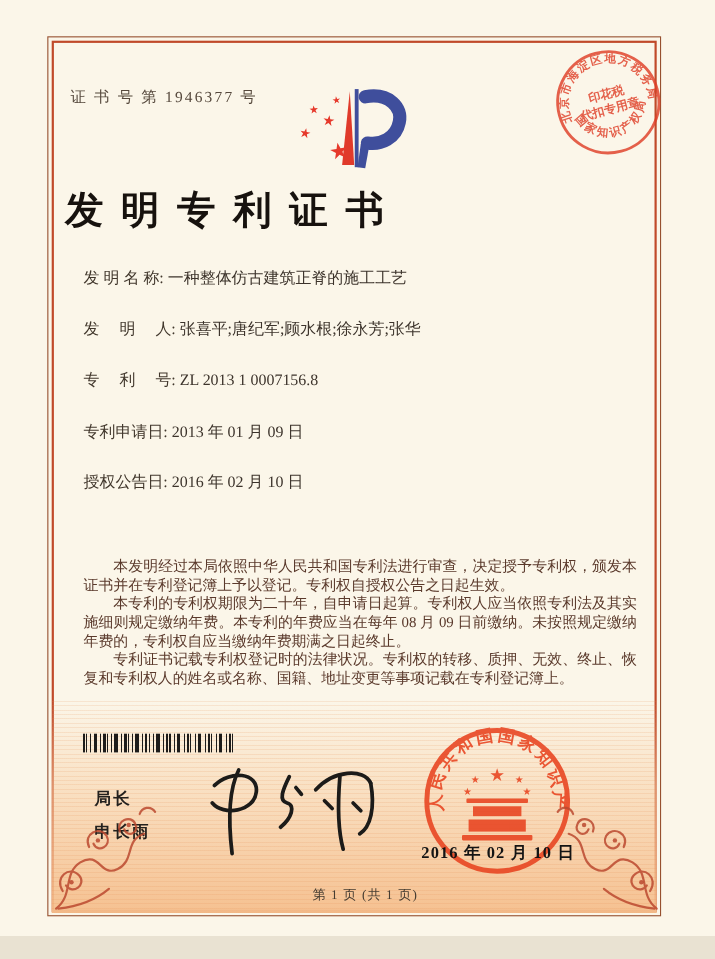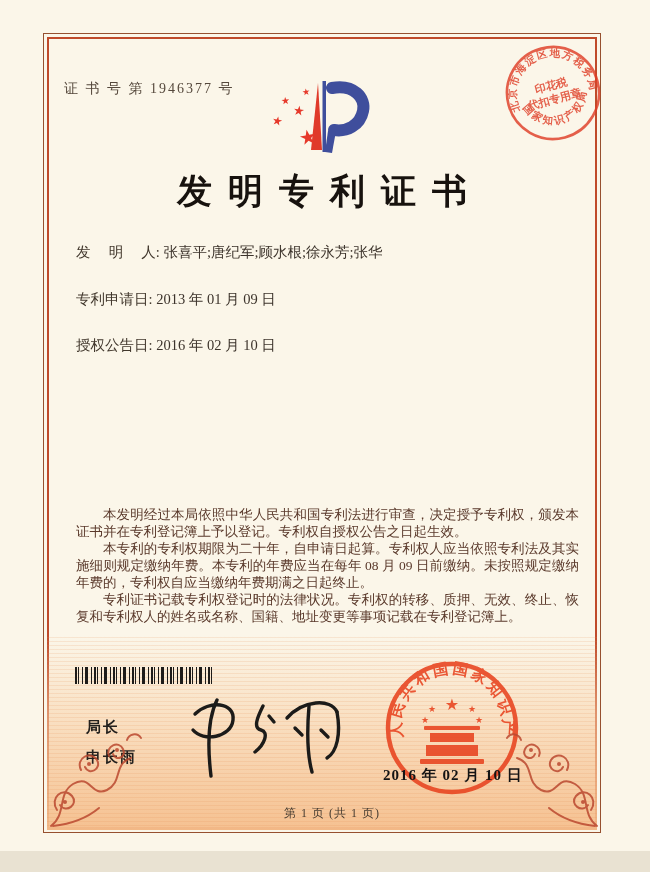--- a/index.html
+++ b/index.html
@@ -31,21 +31,21 @@
   }
   
   .logo { position:absolute; left:258px; top:76px; width:130px; height:86px; }
   .logo svg { position:absolute; left:0; top:0; }
   .logo-star {
     position:absolute; color:#e6392b; line-height:1;
     font-family:"DejaVu Sans",sans-serif;
   }
   .title {
     position:absolute; left:43px; top:168px; width:558px;
-    text-align:center; font-size:35px; font-weight:bold; color:#17120e;
+    font-size:35px; font-weight:bold; color:#17120e;
     letter-spacing:16px; text-indent:16px;
   }
   .fields { position:absolute; left:76px; top:243px; width:500px; }
   .field-row { height:46.5px; font-size:14.5px; color:#3f372f; white-space:nowrap; }
   .field-label { color:#41372c; }
   .field-value { color:#3c332b; }
   .body-text {
     position:absolute; left:76px; top:506px; width:503px;
     font-size:13.5px; line-height:17px; color:#5a392b;
     text-align:justify;
@@ -109,21 +109,27 @@
     <span class="logo-star" style="left:35px; top:28px; font-size:13px; transform:rotate(8deg);">★</span>
     <span class="logo-star" style="left:23px; top:20px; font-size:10px; transform:rotate(-5deg);">★</span>
     <span class="logo-star" style="left:14px; top:39px; font-size:12px; transform:rotate(12deg);">★</span>
     <span class="logo-star" style="left:44px; top:12px; font-size:9px;  transform:rotate(-8deg);">★</span>
   </div>
 
   <div class="title">发明专利证书</div>
 
   <div class="fields">
     <div class="field-row">
+      <span class="field-label">发 明 名 称: </span><span class="field-value">一种整体仿古建筑正脊的施工工艺</span>
+    </div>
+    <div class="field-row">
       <span class="field-label">发　 明　 人: </span><span class="field-value">张喜平;唐纪军;顾水根;徐永芳;张华</span>
+    </div>
+    <div class="field-row">
+      <span class="field-label">专　 利　 号: </span><span class="field-value">ZL 2013 1 0007156.8</span>
     </div>
     <div class="field-row">
       <span class="field-label">专利申请日: </span><span class="field-value">2013 年 01 月 09 日</span>
     </div>
     <div class="field-row">
       <span class="field-label">授权公告日: </span><span class="field-value">2016 年 02 月 10 日</span>
     </div>
   </div>
 
   <div class="body-text">

